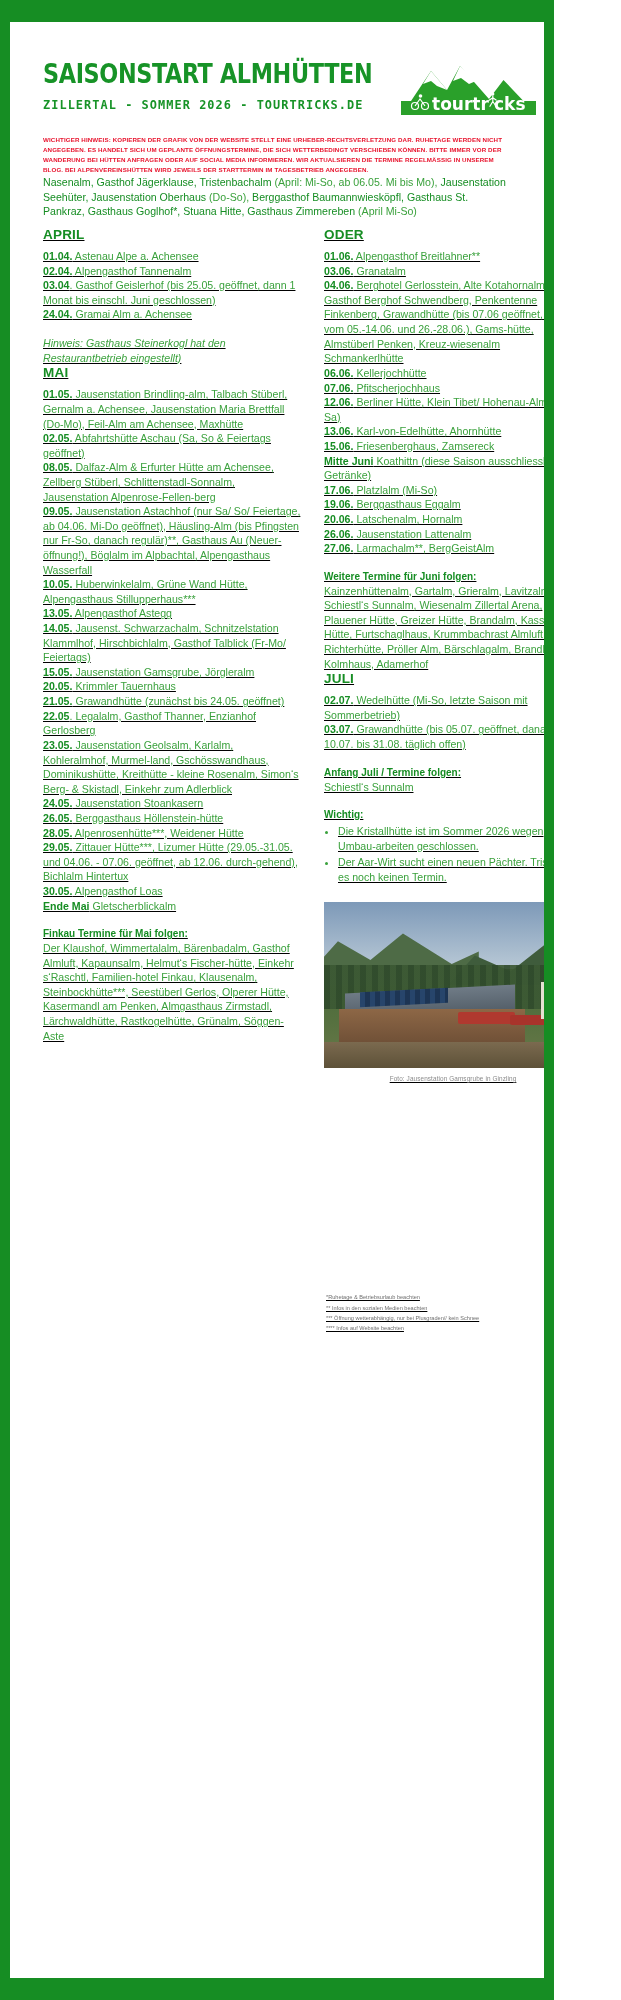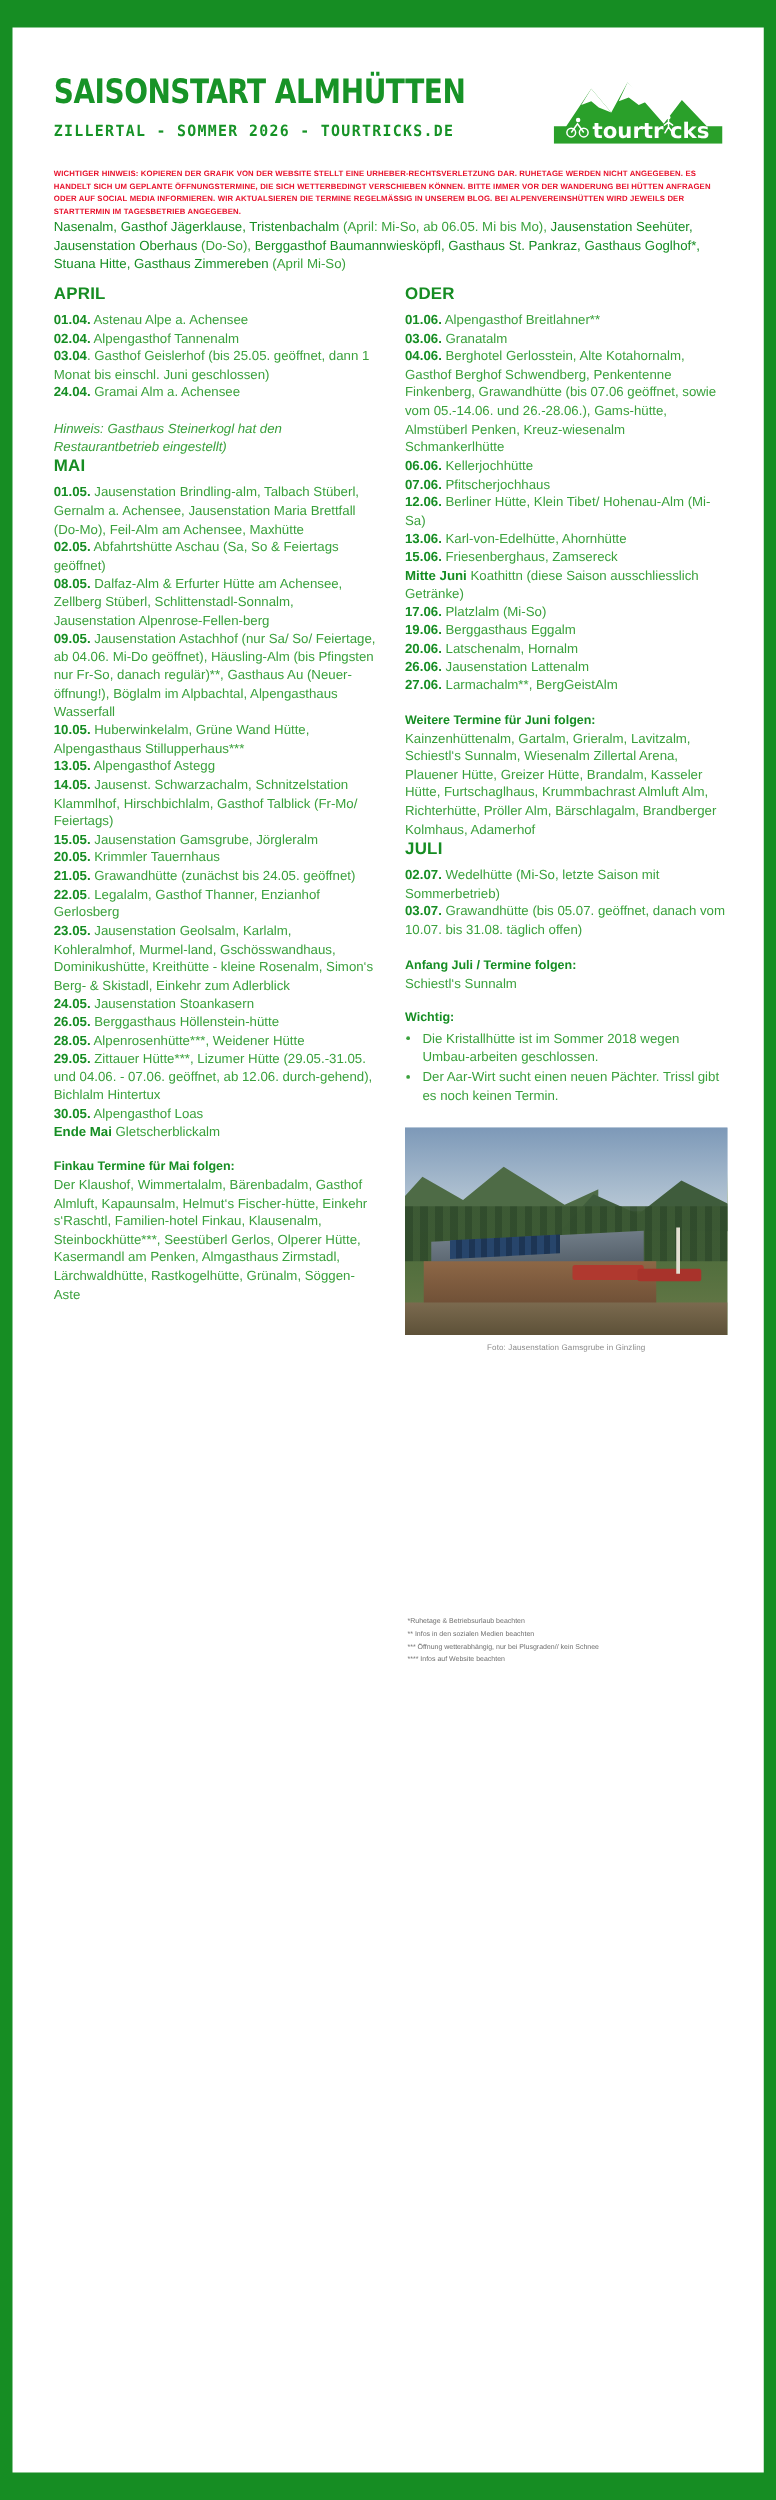--- a/index.html
+++ b/index.html
@@ -6,21 +6,21 @@
   html, body { width: 621px; }
   body {
     font-family: "Liberation Sans", sans-serif;
     background: #ffffff;
     width: 621px;
     height: 2000px;
     position: relative;
     overflow: hidden;
   }
   .page {
-    width: 621px;
+    width: 554px;
     height: 2000px;
     position: relative;
     background: #ffffff;
     border-left: 10px solid #168d23;
     border-right: 10px solid #168d23;
     border-top: 22px solid #168d23;
     border-bottom: 22px solid #168d23;
   }
   .inner {
     position: absolute;
@@ -90,20 +90,21 @@
     line-height: 1.38;
     font-style: italic;
     margin-top: 14px;
   }
   
   .cols {
     display: flex;
     gap: 23px;
     margin-top: 8px;
     align-items: flex-start;
+    text-decoration: underline;
   }
   .col { width: 258px; flex: 0 0 258px; }
   .col h2.section { margin-top: 0; }
   .sub-head {
     color: #168d23;
     font-size: 10px;
     font-weight: bold;
     line-height: 1.38;
     margin-top: 14px;
   }
@@ -219,21 +220,21 @@
         <div class="body-text"><span class="dt">01.06.</span> Alpengasthof Breitlahner**<br><span class="dt">03.06.</span> Granatalm<br><span class="dt">04.06.</span> Berghotel Gerlosstein, Alte Kotahornalm, Gasthof Berghof Schwendberg, Penkentenne Finkenberg, Grawandhütte (bis 07.06 geöffnet, sowie vom 05.-14.06. und 26.-28.06.), Gams-hütte, Almstüberl Penken, Kreuz-wiesenalm Schmankerlhütte<br><span class="dt">06.06.</span> Kellerjochhütte<br><span class="dt">07.06.</span> Pfitscherjochhaus<br><span class="dt">12.06.</span> Berliner Hütte, Klein Tibet/ Hohenau-Alm (Mi-Sa)<br><span class="dt">13.06.</span> Karl-von-Edelhütte, Ahornhütte<br><span class="dt">15.06.</span> Friesenberghaus, Zamsereck<br><span class="dt">Mitte Juni</span> Koathittn (diese Saison ausschliesslich Getränke)<br><span class="dt">17.06.</span> Platzlalm (Mi-So)<br><span class="dt">19.06.</span> Berggasthaus Eggalm<br><span class="dt">20.06.</span> Latschenalm, Hornalm<br><span class="dt">26.06.</span> Jausenstation Lattenalm<br><span class="dt">27.06.</span> Larmachalm**, BergGeistAlm</div>
         <div class="sub-head">Weitere Termine für Juni folgen:</div>
         <div class="body-text">Kainzenhüttenalm, Gartalm, Grieralm, Lavitzalm, Schiestl‘s Sunnalm, Wiesenalm Zillertal Arena, Plauener Hütte, Greizer Hütte, Brandalm, Kasseler Hütte, Furtschaglhaus, Krummbachrast Almluft Alm, Richterhütte, Pröller Alm, Bärschlagalm, Brandberger Kolmhaus, Adamerhof</div>
 
         <h2 class="section">JULI</h2>
         <div class="body-text"><span class="dt">02.07.</span> Wedelhütte (Mi-So, letzte Saison mit Sommerbetrieb)<br><span class="dt">03.07.</span> Grawandhütte (bis 05.07. geöffnet, danach vom 10.07. bis 31.08. täglich offen)</div>
         <div class="sub-head">Anfang Juli / Termine folgen:</div>
         <div class="body-text">Schiestl‘s Sunnalm</div>
         <div class="sub-head">Wichtig:</div>
         <ul class="bullets">
-            <li>Die Kristallhütte ist im Sommer 2018 wegen Umbau-arbeiten geschlossen.</li>
+            <li>Die Kristallhütte ist im Sommer 2026 wegen Umbau-arbeiten geschlossen.</li>
             <li>Der Aar-Wirt sucht einen neuen Pächter. Trissl gibt es noch keinen Termin.</li>
           </ul>
 
         <div class="photo-wrap">
           <div class="photo">
             <div class="ph-sky"></div>
             <div class="ph-mtn"></div>
             <div class="ph-mtn2"></div>
             <div class="ph-trees"></div>
             <div class="ph-roof"></div>

